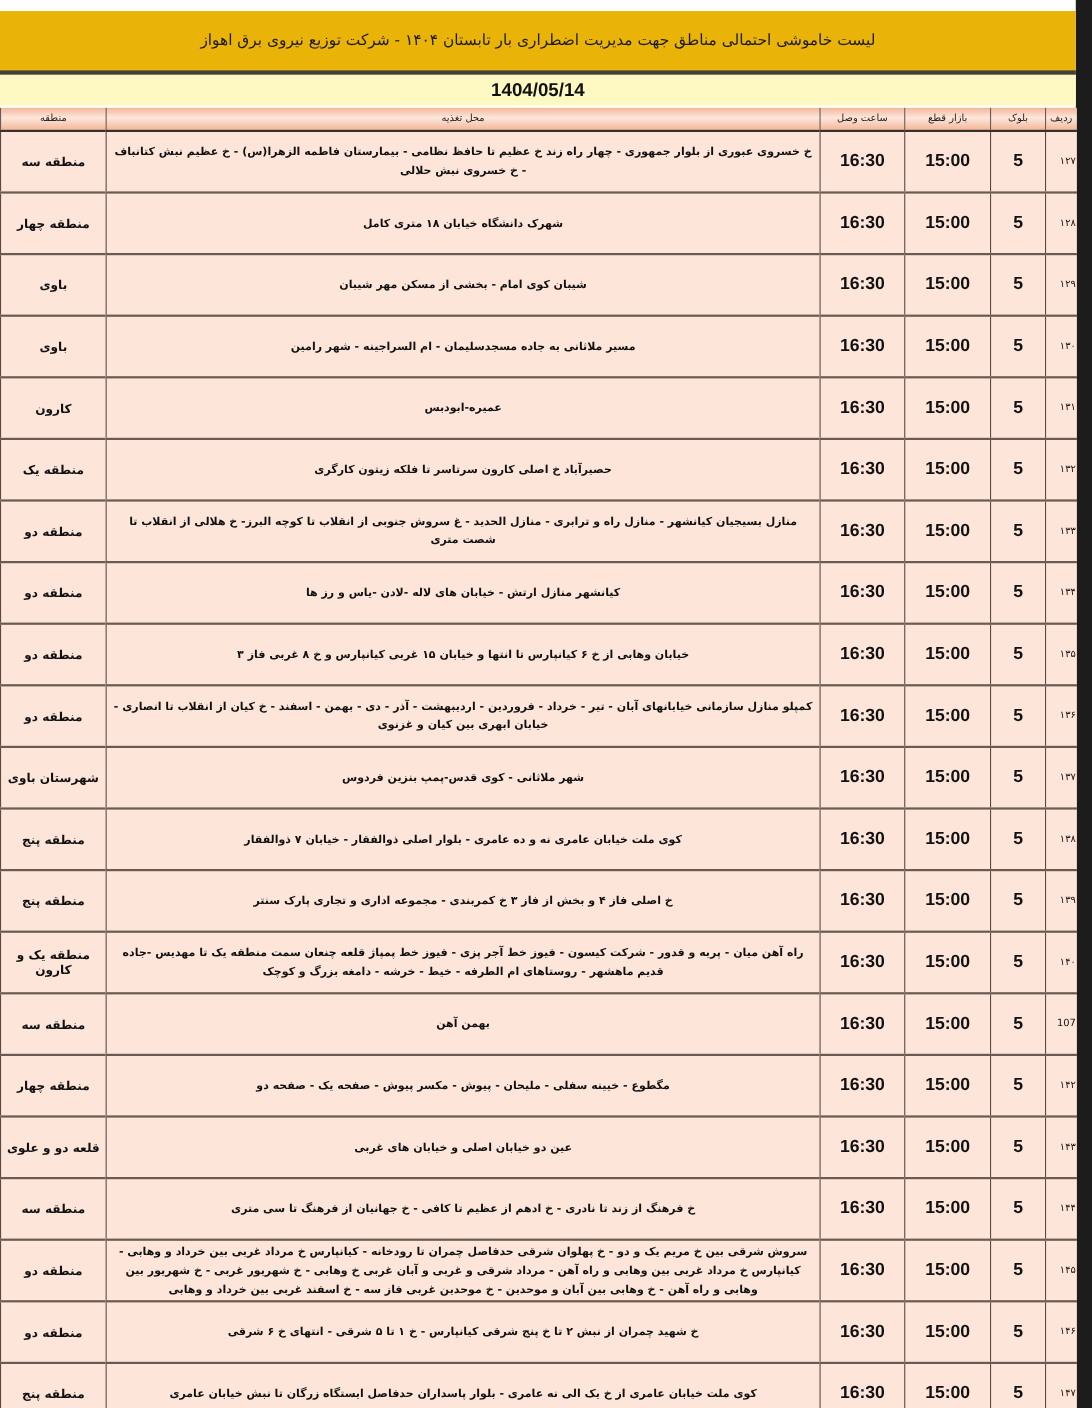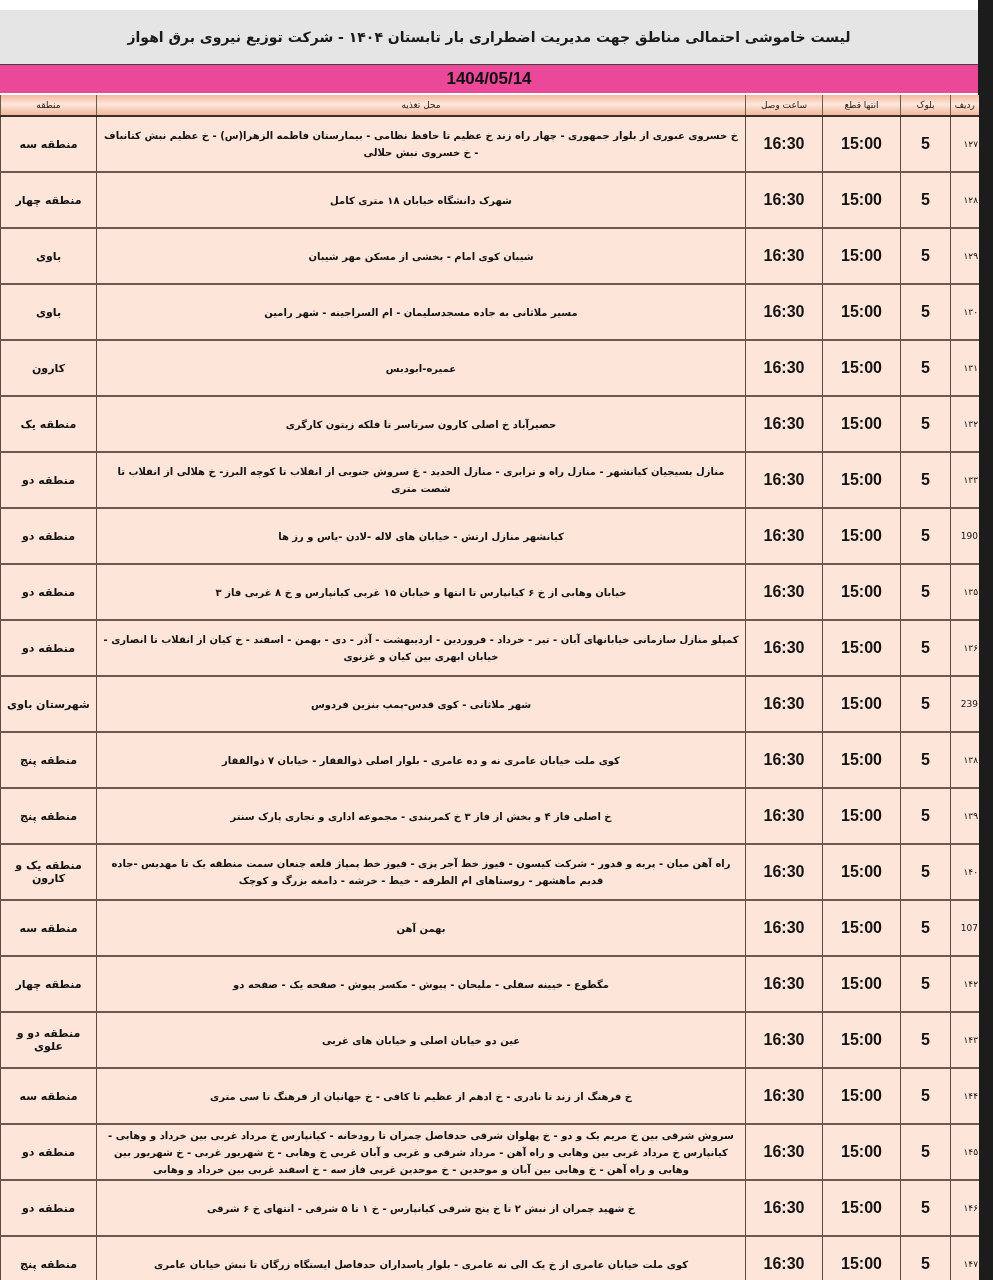--- a/index.html
+++ b/index.html
@@ -9,28 +9,28 @@
     font-family: "DejaVu Sans", sans-serif;
   }
   .page {
     position: absolute; left: 0; top: 10px; width: 978px;
   }
   .right-strip {
     position: absolute; right: 0; top: 0; width: 15px; height: 1280px;
     background: #1c1c1c;
   }
   .title-band {
-    height: 54px; background: #e5e5e5;
-    border-bottom: 1px solid #404040;
+    height: 54px; background: #eab308;
+    border-bottom: 4px solid #404040;
     display: flex; align-items: center; justify-content: center;
     direction: rtl;
-    font-size: 14px; font-weight: bold; color: #1a1a1a;
+    font-size: 14px; font-weight: normal; color: #1a1a1a;
   }
   .date-band {
-    height: 28px; background: #ec4899;
+    height: 28px; background: #fef9c3;
     display: flex; align-items: center; justify-content: center;
     font-family: "Liberation Sans", sans-serif;
     font-size: 17px; font-weight: bold; color: #111;
   }
   table {
     border-collapse: collapse; width: 978px; table-layout: fixed;
     direction: rtl; margin-top: 2px;
   }
   th {
     height: 20px; font-size: 9px; font-weight: normal; color: #222;
@@ -72,21 +72,21 @@
         <col class="c-block">
         <col class="c-cut">
         <col class="c-conn">
         <col class="c-feed">
         <col class="c-region">
     </colgroup>
     <thead>
       <tr>
         <th>ردیف</th>
         <th>بلوک</th>
-        <th>انتها قطع</th>
+        <th>بازار قطع</th>
         <th>ساعت وصل</th>
         <th>محل تغذیه</th>
         <th>منطقه</th>
       </tr>
     </thead>
     <tbody id="rows">
         <tr>
           <td class="radif">۱۲۷</td>
           <td class="block">5</td>
           <td class="cut">15:00</td>
@@ -136,21 +136,21 @@
         </tr>
         <tr>
           <td class="radif">۱۳۳</td>
           <td class="block">5</td>
           <td class="cut">15:00</td>
           <td class="conn">16:30</td>
           <td class="feed">منازل بسیجیان کیانشهر - منازل راه و ترابری - منازل الحدید - غ سروش جنوبی از انقلاب تا کوچه البرز- خ هلالی از انقلاب تا شصت متری</td>
           <td class="region">منطقه دو</td>
         </tr>
         <tr>
-          <td class="radif">190</td>
+          <td class="radif">۱۳۴</td>
           <td class="block">5</td>
           <td class="cut">15:00</td>
           <td class="conn">16:30</td>
           <td class="feed">کیانشهر منازل ارتش - خیابان های لاله -لادن -یاس و رز ها</td>
           <td class="region">منطقه دو</td>
         </tr>
         <tr>
           <td class="radif">۱۳۵</td>
           <td class="block">5</td>
           <td class="cut">15:00</td>
@@ -160,21 +160,21 @@
         </tr>
         <tr>
           <td class="radif">۱۳۶</td>
           <td class="block">5</td>
           <td class="cut">15:00</td>
           <td class="conn">16:30</td>
           <td class="feed">کمپلو منازل سازمانی خیابانهای آبان - تیر - خرداد - فروردین - اردیبهشت - آذر - دی - بهمن - اسفند - خ کیان از انقلاب تا انصاری - خیابان ابهری بین کیان و غزنوی</td>
           <td class="region">منطقه دو</td>
         </tr>
         <tr>
-          <td class="radif">239</td>
+          <td class="radif">۱۳۷</td>
           <td class="block">5</td>
           <td class="cut">15:00</td>
           <td class="conn">16:30</td>
           <td class="feed">شهر ملاثانی - کوی قدس-پمپ بنزین فردوس</td>
           <td class="region">شهرستان باوی</td>
         </tr>
         <tr>
           <td class="radif">۱۳۸</td>
           <td class="block">5</td>
           <td class="cut">15:00</td>
@@ -213,21 +213,21 @@
           <td class="conn">16:30</td>
           <td class="feed">مگطوع - خیینه سفلی - ملیحان - پیوش - مکسر پیوش - صفحه یک - صفحه دو</td>
           <td class="region">منطقه چهار</td>
         </tr>
         <tr>
           <td class="radif">۱۴۳</td>
           <td class="block">5</td>
           <td class="cut">15:00</td>
           <td class="conn">16:30</td>
           <td class="feed">عین دو خیابان اصلی و خیابان های غربی</td>
-          <td class="region">منطقه دو و علوی</td>
+          <td class="region">قلعه دو و علوی</td>
         </tr>
         <tr>
           <td class="radif">۱۴۴</td>
           <td class="block">5</td>
           <td class="cut">15:00</td>
           <td class="conn">16:30</td>
           <td class="feed">خ فرهنگ از زند تا نادری - خ ادهم از عظیم تا کافی - خ جهانیان از فرهنگ تا سی متری</td>
           <td class="region">منطقه سه</td>
         </tr>
         <tr>

